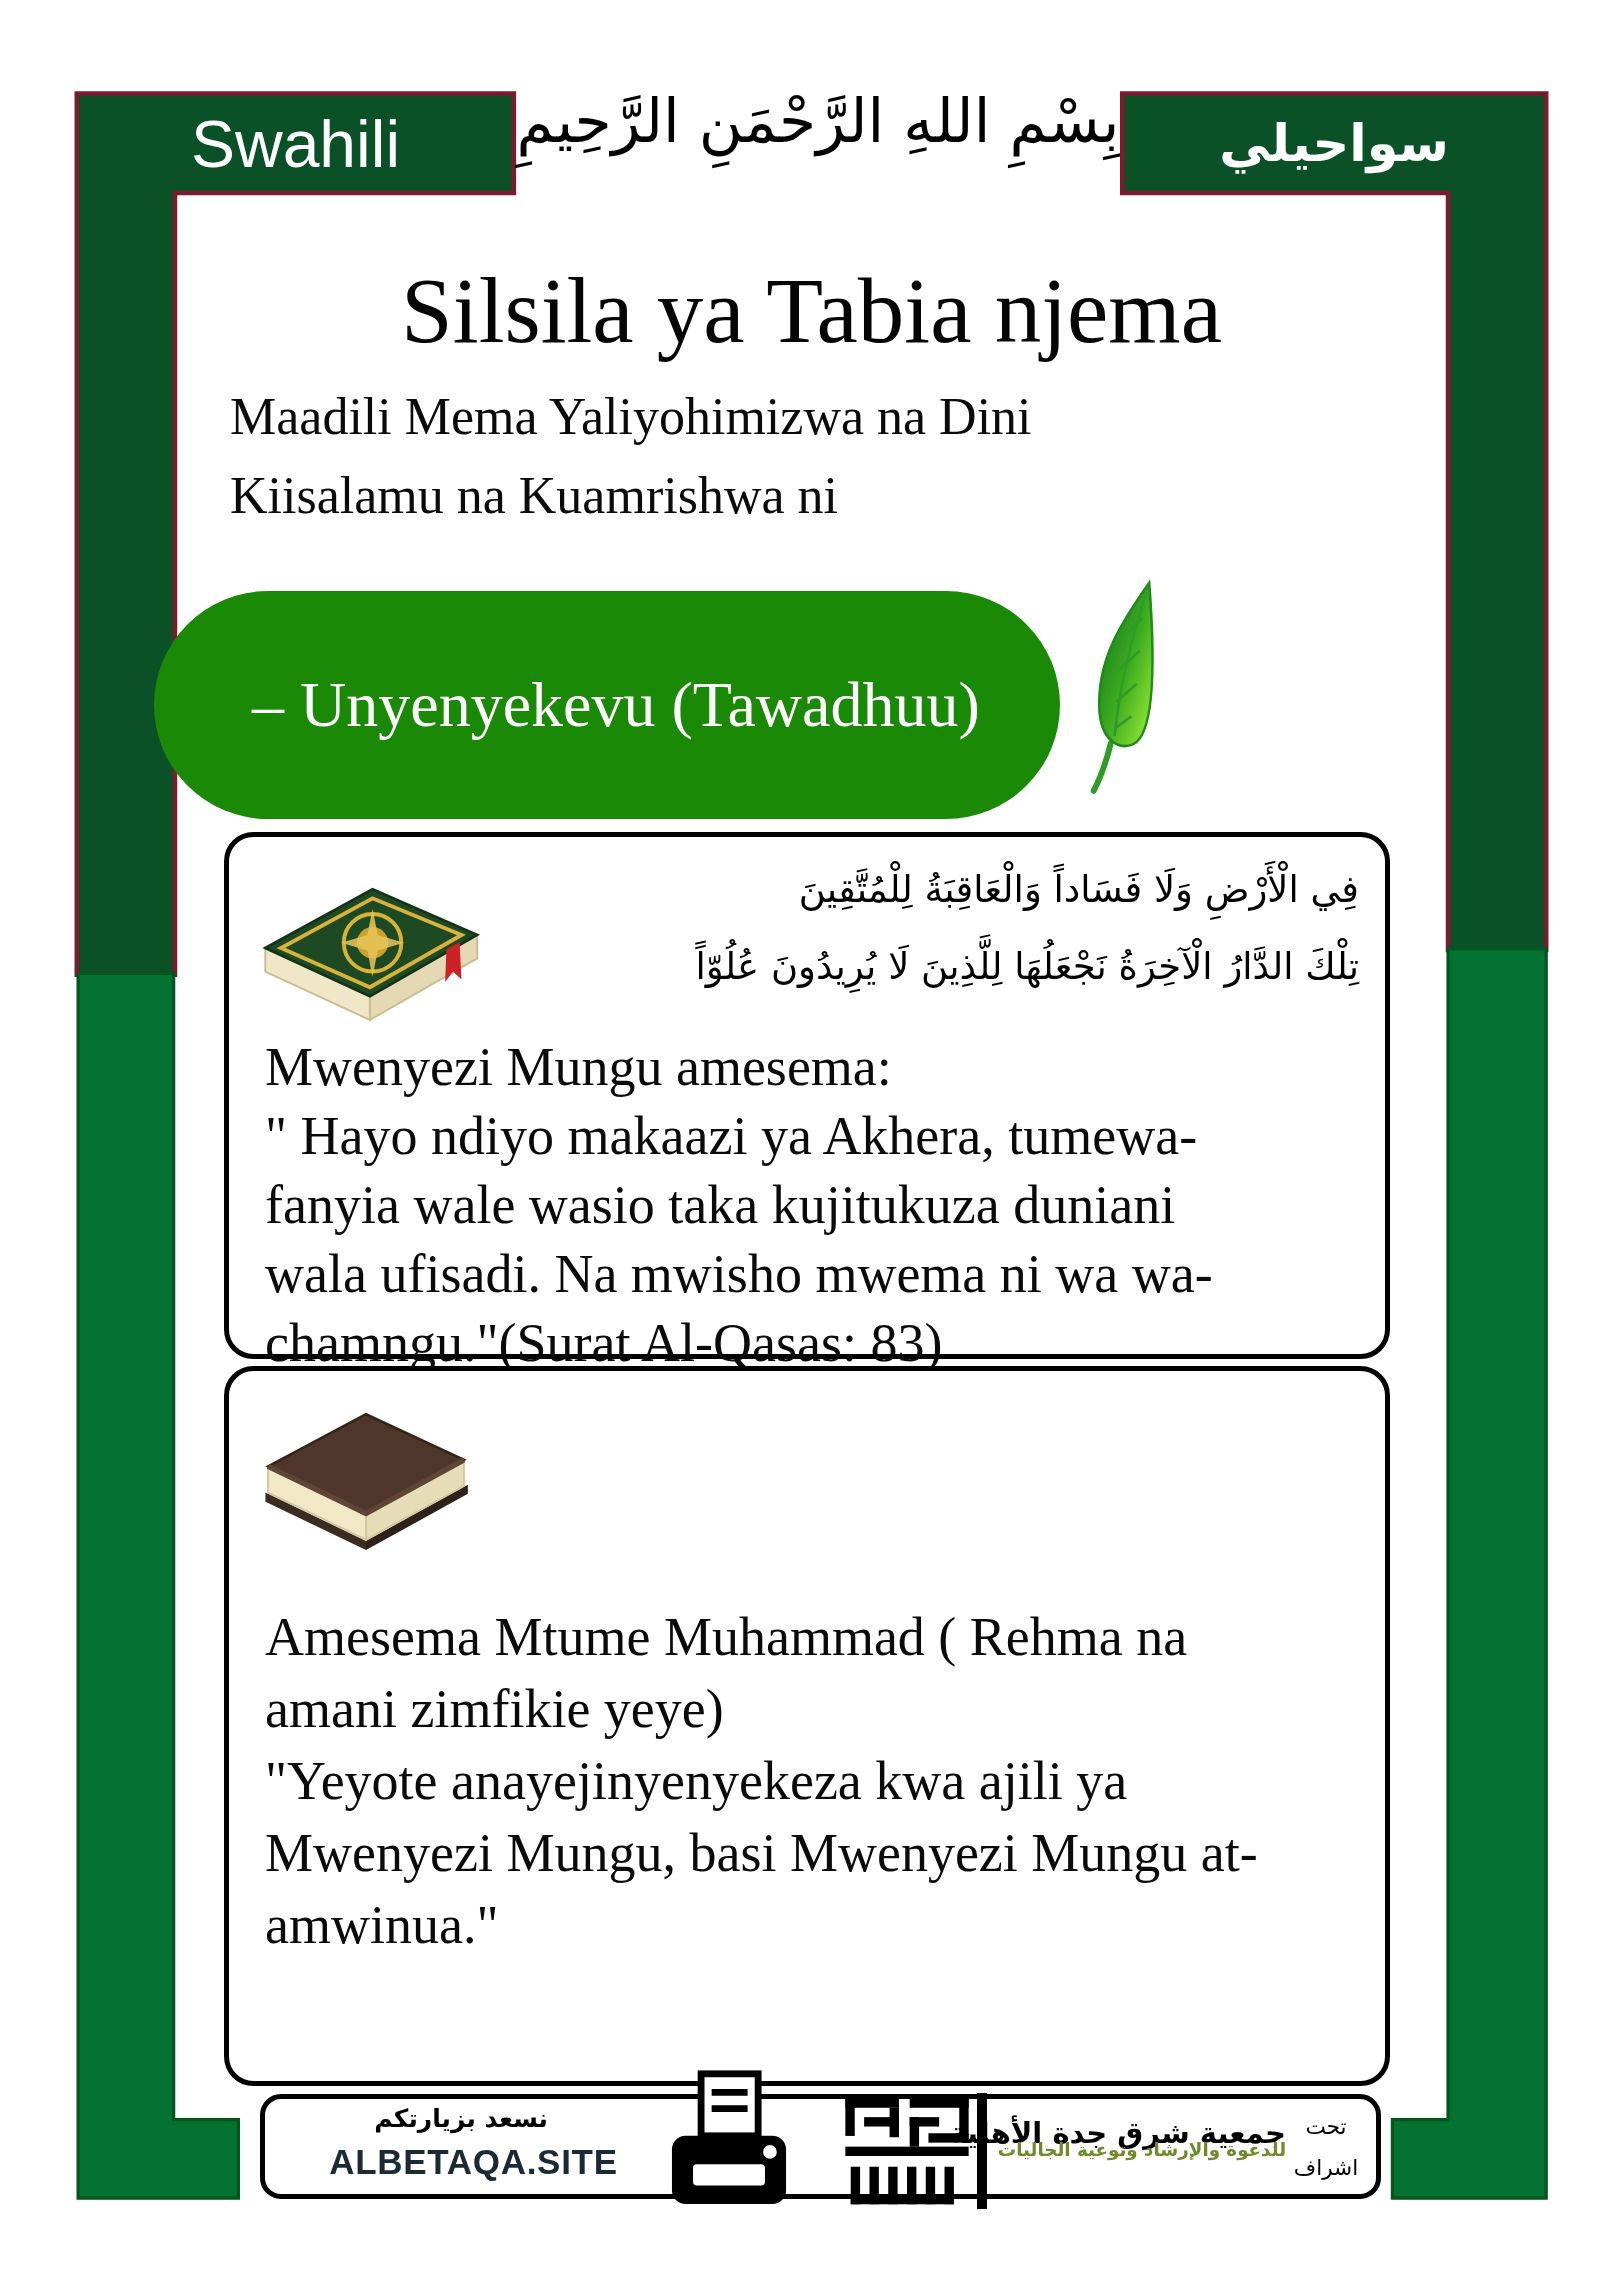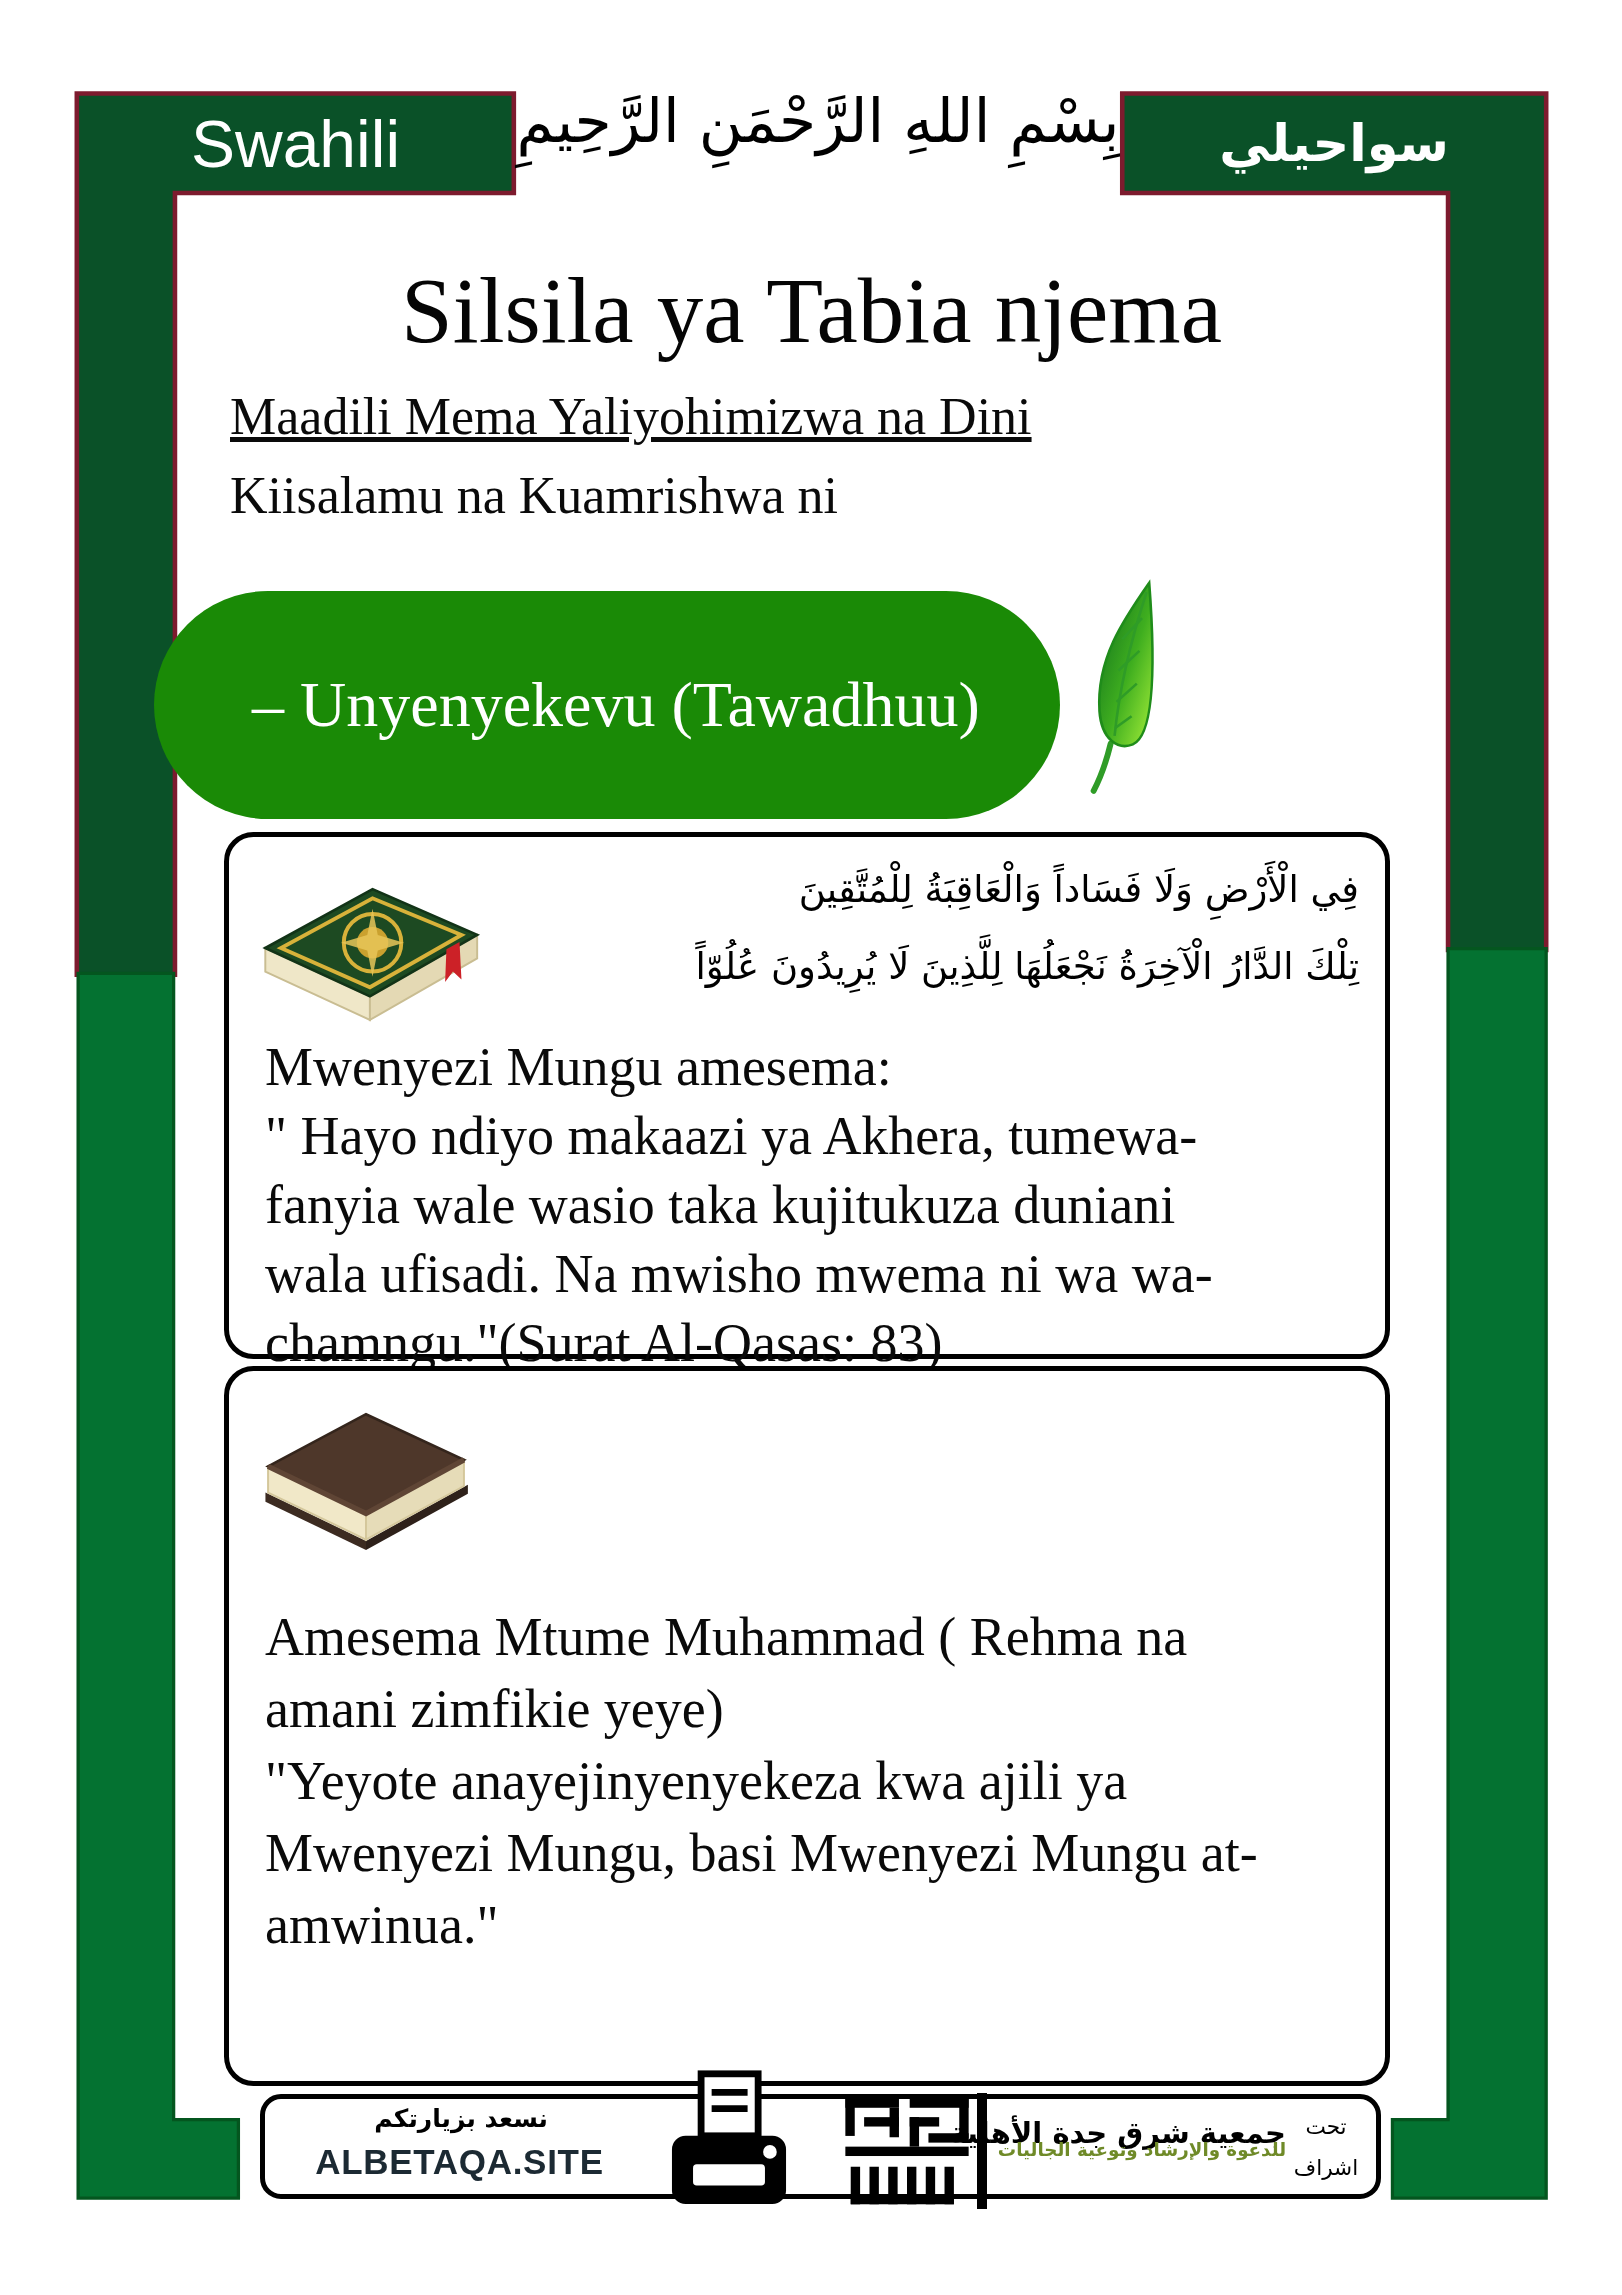--- a/index.html
+++ b/index.html
@@ -28,21 +28,21 @@
     font-family:"DejaVu Sans", sans-serif;font-size:60px;color:#000;
     direction:rtl;white-space:nowrap;
   }
   .page-title{
     left:229px;top:257px;width:1165px;text-align:center;
     font-size:93px;color:#050505;white-space:nowrap;
   }
   .subtitle{
     left:230px;width:1165px;font-size:52px;color:#0a0a0a;white-space:nowrap;
   }
-  .subtitle-1{top:387px;text-decoration:underline;}
+  .subtitle-1{top:387px;}
   .subtitle-2{top:466px;}
   .topic-pill{
     left:154px;top:561px;width:906px;height:228px;border-radius:115px;
     background:#1a8a06;color:#ffffff;display:flex;align-items:center;
     padding-left:98px;box-sizing:border-box;font-size:64px;white-space:nowrap;margin-top:30px;
   }
   .content-box{
     left:224px;width:1166px;background:#ffffff;border:5.9px solid #000000;
     border-radius:29.4px;box-sizing:border-box;
   }
@@ -61,21 +61,21 @@
   .footer-box{
     left:260px;top:2094px;width:1121px;height:105px;border:5.9px solid #000;
     border-radius:21px;box-sizing:border-box;background:#fff;
   }
   .visit-text{
     position:absolute;left:19.6px;top:5.2px;width:353px;text-align:center;
     font-family:"DejaVu Sans", sans-serif;font-weight:bold;font-size:25px;
     color:#000;direction:rtl;
   }
   .site-text{
-    position:absolute;left:18px;top:43px;width:353px;text-align:center;
+    position:absolute;left:32px;top:43px;width:353px;text-align:center;
     font-family:"Liberation Sans", sans-serif;font-weight:bold;font-size:35px;
     color:#1c2a33;letter-spacing:0.7px;white-space:nowrap;
   }
   .separator-bar{
     position:absolute;left:712px;top:-5.9px;width:9.8px;height:116px;background:#000;
   }
   .org-blue{
     position:absolute;left:733px;top:17px;width:288px;text-align:center;
     font-family:"DejaVu Sans", sans-serif;font-weight:bold;font-size:29px;
     color:#000000;direction:rtl;white-space:nowrap;

